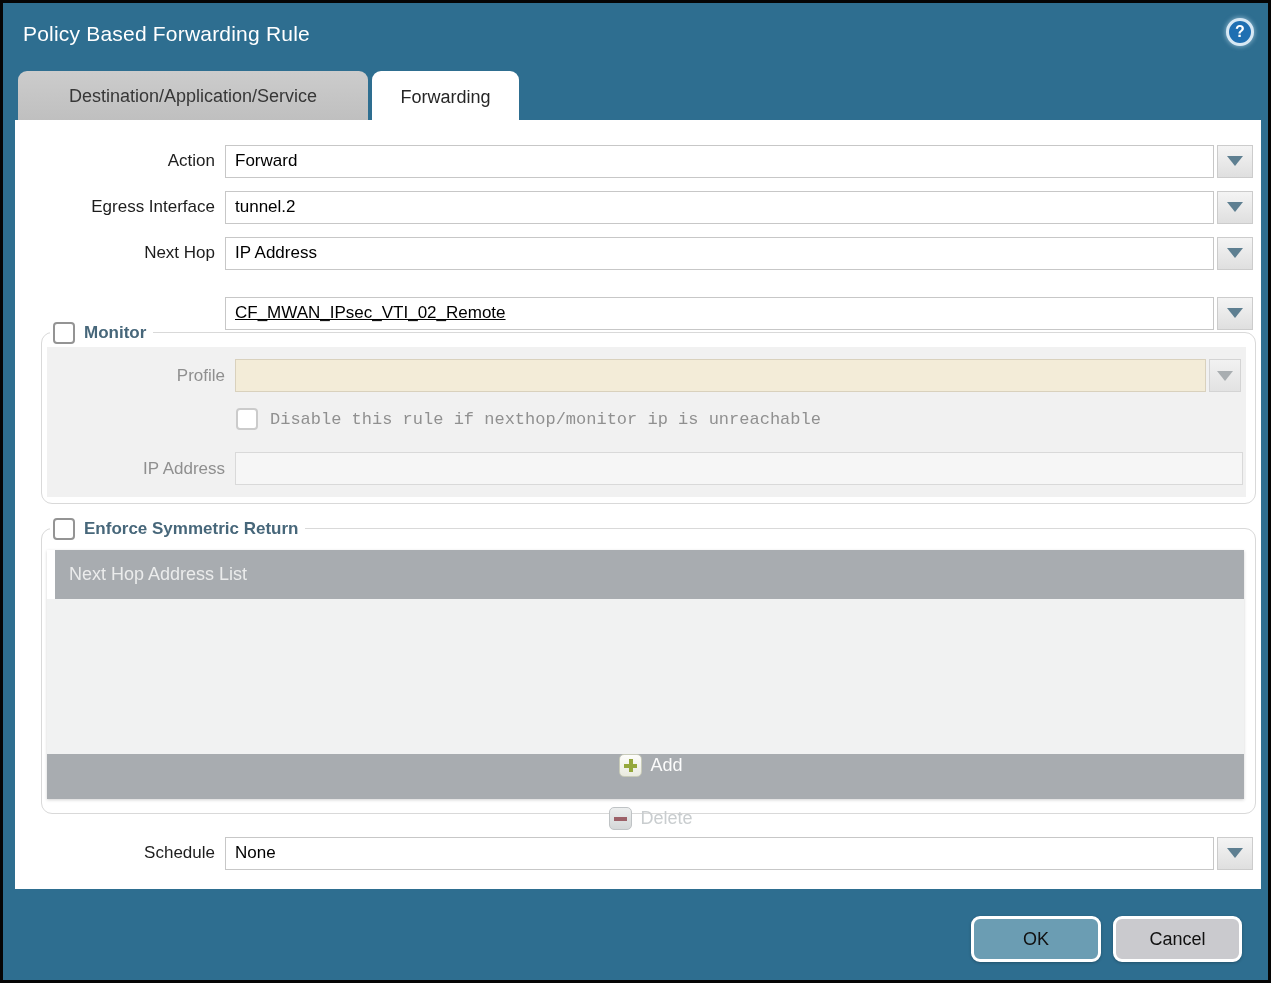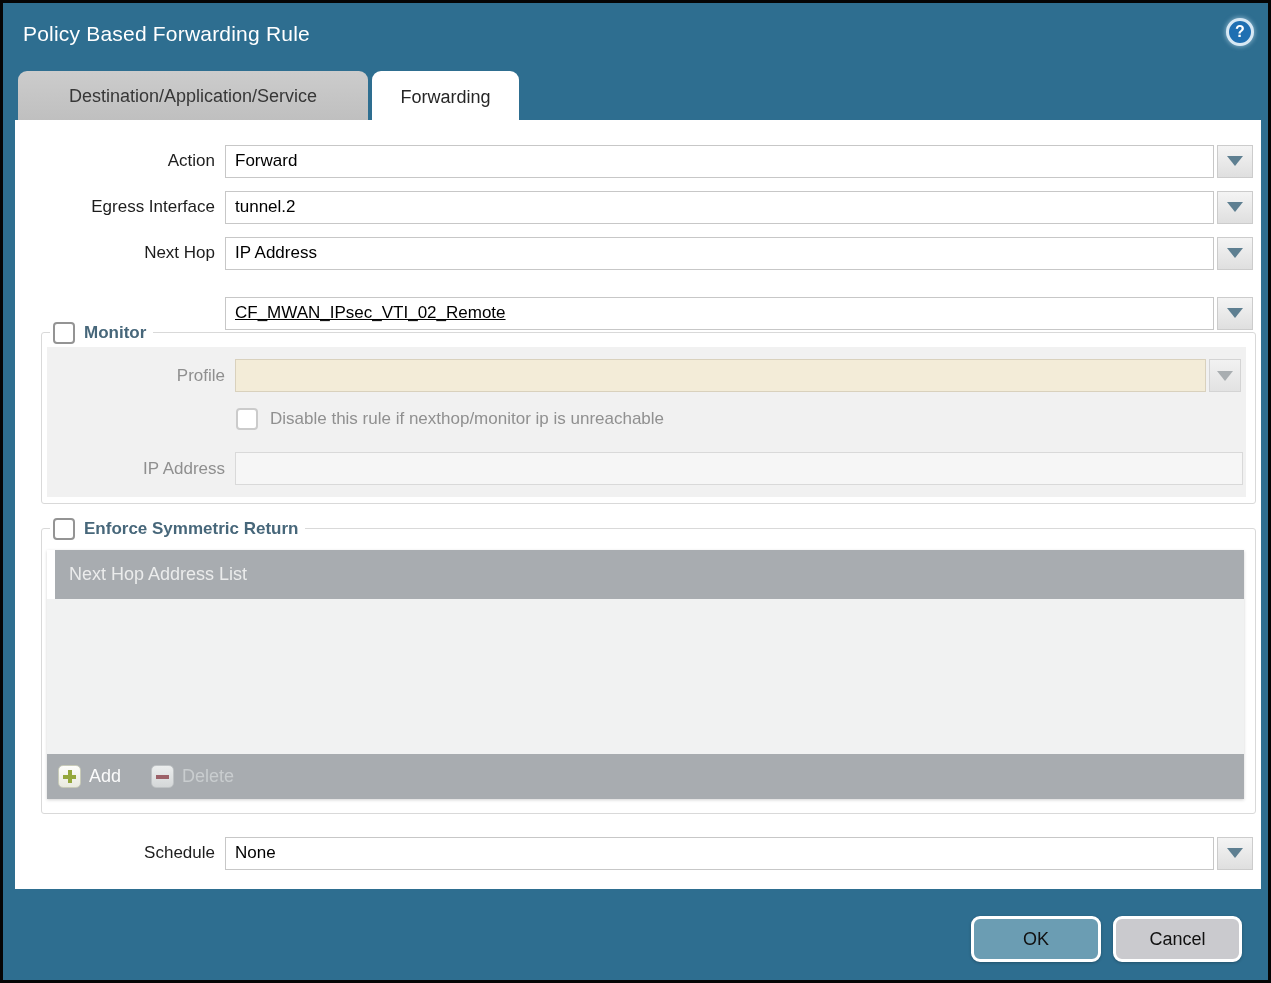--- a/index.html
+++ b/index.html
@@ -124,21 +124,21 @@
   .row-nexthop  { top: 111px; }
   .row-nexthop2 { top: 171px; text-decoration: underline; }
   .row-schedule { top: 711px; }
 
   
   .fset {
     position: absolute;
     left: 26px;
     width: 1215px;
     border: 1px solid #d9d9d9;
-    border-radius: 3px;
+    border-radius: 11px;
   }
   .fset-monitor { top: 212px; height: 172px; }
   .fset-sym     { top: 408px; height: 286px; }
   .fset-legend {
     position: absolute;
     top: -13px; left: 8px;
     background: #ffffff;
     padding: 0 7px 0 3px;
     display: flex; align-items: center;
     gap: 9px;
@@ -193,20 +193,21 @@
     border: 1px solid #d4d4d4;
     background: linear-gradient(#f2f2f2, #e2e2e2);
     display: flex; align-items: center; justify-content: center;
     flex: none;
   }
   .row-disable { top: 61px; left: 189px; }
   .row-disable .dis-text {
     margin-left: 12px;
     color: #909090;
     font-size: 17px;
+    font-family: Liberation Mono, monospace;
   }
   .row-ip { top: 105px; left: 0; }
   .ip-field {
     margin-left: 10px;
     width: 1008px; height: 33px;
     background: #f6f6f6;
     border: 1px solid #d9d9d9;
     flex: none;
     font-family: "Liberation Sans", sans-serif;
     font-size: 17px;
@@ -233,20 +234,21 @@
   .nh-body {
     height: 155px;
     background: #f1f2f2;
   }
   .nh-footer {
     height: 45px;
     background: #a8acb0;
     display: flex; align-items: center;
     padding-left: 11px;
     gap: 30px;
+    flex-direction: column;
   }
   .tool-btn { display: flex; align-items: center; gap: 8px; cursor: pointer; }
   .tool-btn.disabled { cursor: default; text-align: right; }
   .icon-box {
     position: relative;
     width: 23px; height: 23px;
     border-radius: 5px;
     background: linear-gradient(#fdfdfa, #e9eadf);
     border: 1px solid #c8cbb9;
     flex: none;

